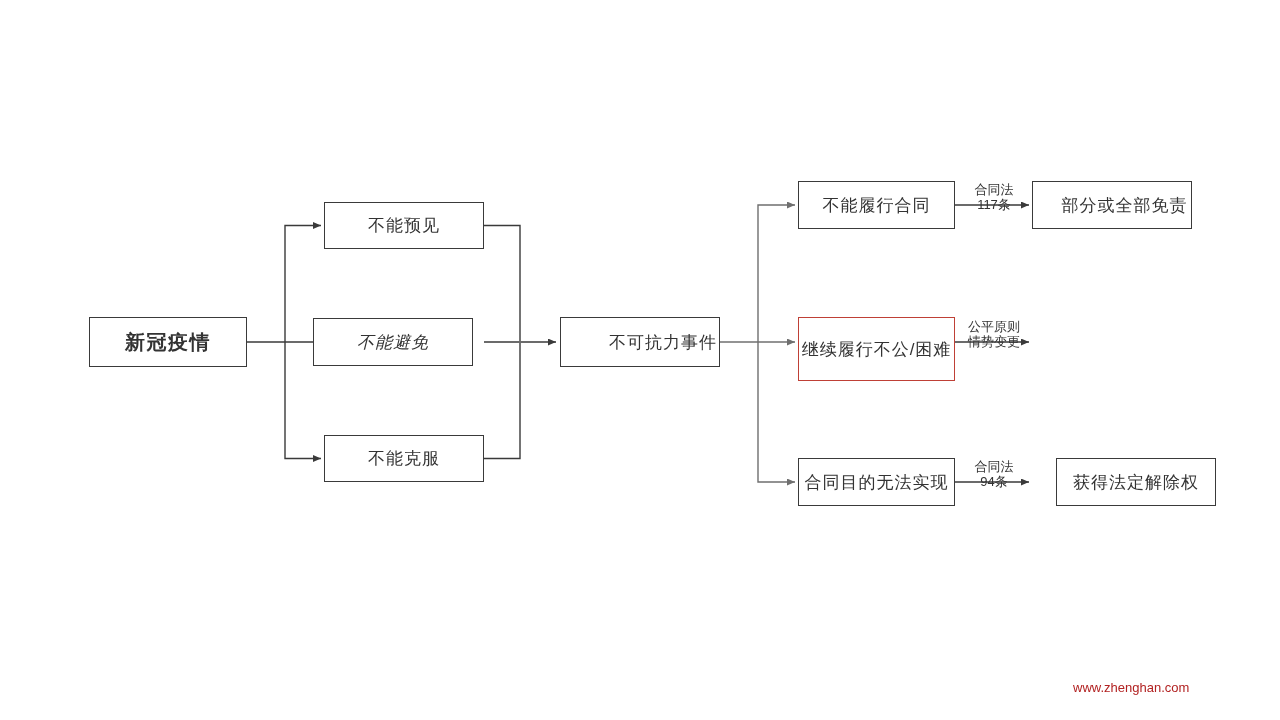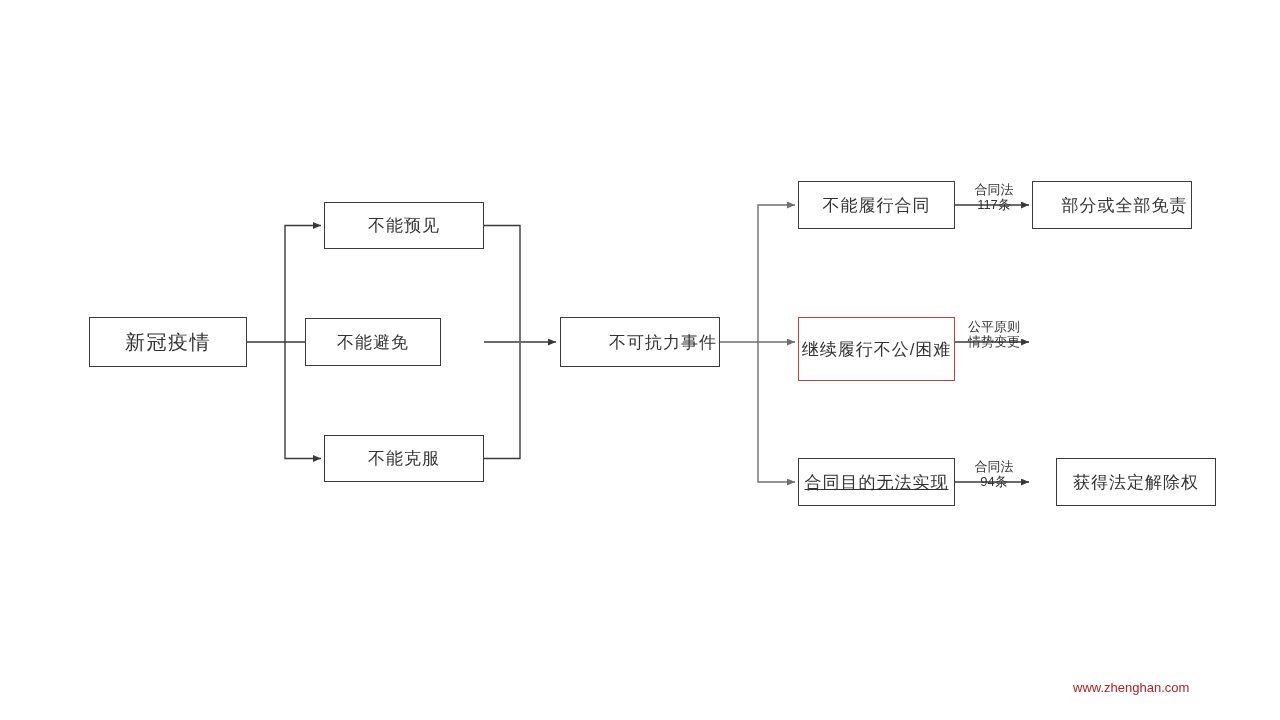--- a/index.html
+++ b/index.html
@@ -77,31 +77,31 @@
 
     <path class="edge gray" d="M720 342 H795" marker-end="url(#arrow-gray)"></path>
     <path class="edge gray" d="M758 342 V205 H795" marker-end="url(#arrow-gray)"></path>
     <path class="edge gray" d="M758 342 V482 H795" marker-end="url(#arrow-gray)"></path>
 
     <path class="edge" d="M955 205 H1029" marker-end="url(#arrow-dark)"></path>
     <path class="edge" d="M955 342 H1029" marker-end="url(#arrow-dark)"></path>
     <path class="edge" d="M955 482 H1029" marker-end="url(#arrow-dark)"></path>
   </svg>
 
-  <div class="node root" style="left:89px; top:317px; width:158px; height:50px;">新冠疫情</div>
+  <div class="node root" style="left:89px; top:317px; width:158px; height:50px;font-weight:bold;">新冠疫情</div>
 
   <div class="node" style="left:324px; top:202px; width:160px; height:47px;">不能预见</div>
-  <div class="node" style="left:305px; top:318px; width:136px; height:48px;">不能避免</div>
+  <div class="node" style="left:313px; top:318px; width:160px; height:48px;font-style:italic;">不能避免</div>
   <div class="node" style="left:324px; top:435px; width:160px; height:47px;">不能克服</div>
 
   <div class="node" style="left:560px; top:317px; width:160px; height:50px;padding-left:46px;">不可抗力事件</div>
 
   <div class="node" style="left:798px; top:181px; width:157px; height:48px;">不能履行合同</div>
   <div class="node red" style="left:798px; top:317px; width:157px; height:64px;">继续履行不公/困难</div>
-  <div class="node" style="left:798px; top:458px; width:157px; height:48px;text-decoration:underline;">合同目的无法实现</div>
+  <div class="node" style="left:798px; top:458px; width:157px; height:48px;">合同目的无法实现</div>
 
   <div class="node" style="left:1032px; top:181px; width:160px; height:48px;padding-left:25px;">部分或全部免责</div>
   <div class="node" style="left:1056px; top:458px; width:160px; height:48px;">获得法定解除权</div>
 
   <div class="edge-label" style="left:954px; top:182px;">
     <span>合同法</span>
     <span>117条</span>
   </div>
   <div class="edge-label" style="left:954px; top:319px;">
     <span>公平原则</span>

